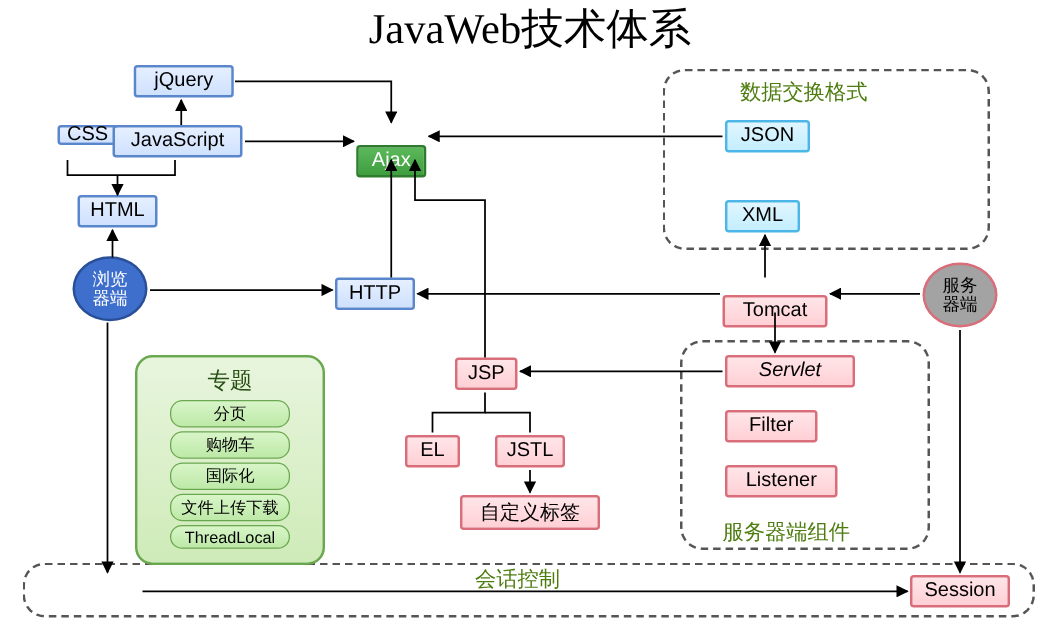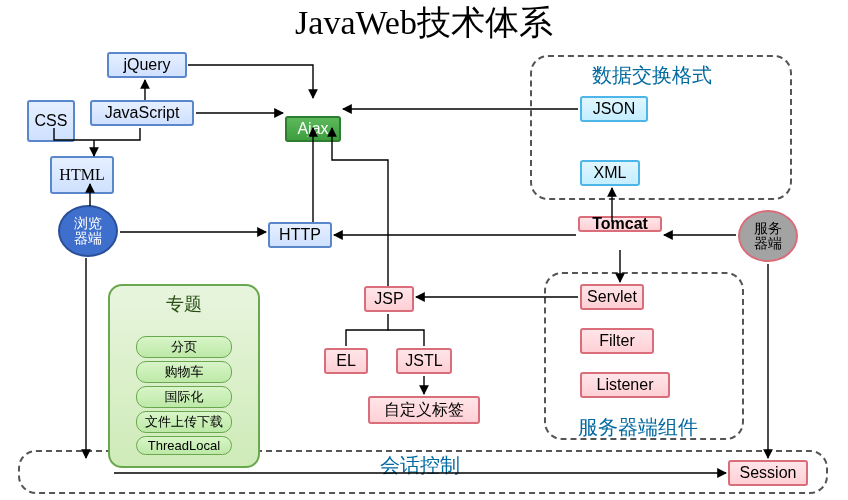--- a/index.html
+++ b/index.html
@@ -61,36 +61,36 @@
   .pinkfill { background:#a3a3a3; border-color:#d96d7a; color:#000; }
 
   .dashed {
     position: absolute;
     border: 2px dashed #555;
     border-radius: 18px;
     box-sizing: border-box;
   }
   .dlabel {
     position: absolute;
-    font-size: 20px;
-    color: #0369a1;
+    font-size: 17px;
+    color: #4d7c0f;
   }
 
   .topic-panel {
     position: absolute;
     border: 2px solid #6aa84f;
     border-radius: 14px;
     background: linear-gradient(#e8f5de,#cfebb8);
     box-sizing: border-box;
     padding: 6px 10px 8px 10px;
   }
   .topic-title {
     font-size: 18px;
     color: #274e13;
-    margin-bottom: 20px;
+    margin-bottom: 4px;
     text-align: center;
   }
   .topic-item {
     border: 1px solid #6aa84f;
     border-radius: 10px;
     background: linear-gradient(#d8f5c8,#bde9a7);
     font-size: 13px;
     padding: 1px 0;
     margin: 3px 16px;
     text-align: center;
@@ -112,38 +112,38 @@
   <div class="dashed" style="left:530px; top:55px; width:262px; height:145px;"></div>
   <div class="dlabel" style="left:592px; top:62px;">数据交换格式</div>
 
   <div class="dashed" style="left:544px; top:272px; width:200px; height:168px;"></div>
   <div class="dlabel" style="left:578px; top:414px;">服务器端组件</div>
 
   <div class="dashed" style="left:18px; top:450px; width:810px; height:44px;"></div>
   <div class="dlabel" style="left:380px; top:452px;">会话控制</div>
 
   <div class="box blue" style="left:107px; top:52px; width:80px; height:26px;">jQuery</div>
-  <div class="box blue" style="left:27px; top:100px; width:48px; height:42px;">CSS</div>
+  <div class="box blue" style="left:46px; top:100px; width:48px; height:16px;">CSS</div>
   <div class="box blue" style="left:90px; top:100px; width:104px; height:26px;">JavaScript</div>
-  <div class="box blue" style="left:50px; top:156px; width:64px; height:38px;font-family:Liberation Serif, serif;">HTML</div>
+  <div class="box blue" style="left:62px; top:156px; width:64px; height:26px;">HTML</div>
   <div class="ellipse bluefill" style="left:58px; top:205px; width:60px; height:52px; white-space:pre;">浏览
 器端</div>
 
   <div class="box greenBox" style="left:285px; top:116px; width:56px; height:26px;">Ajax</div>
   <div class="box blue" style="left:268px; top:222px; width:64px; height:26px;">HTTP</div>
 
   <div class="box pink" style="left:364px; top:286px; width:50px; height:26px;">JSP</div>
   <div class="box pink" style="left:324px; top:348px; width:42px; height:26px;">EL</div>
   <div class="box pink" style="left:396px; top:348px; width:56px; height:26px;">JSTL</div>
   <div class="box pink" style="left:368px; top:396px; width:112px; height:28px;">自定义标签</div>
 
   <div class="box cyan" style="left:580px; top:96px; width:68px; height:26px;">JSON</div>
   <div class="box cyan" style="left:580px; top:160px; width:60px; height:26px;">XML</div>
-  <div class="box pink" style="left:578px; top:216px; width:84px; height:16px;font-weight:bold;">Tomcat</div>
-  <div class="box pink" style="left:580px; top:284px; width:64px; height:26px;">Servlet</div>
+  <div class="box pink" style="left:578px; top:236px; width:84px; height:26px;">Tomcat</div>
+  <div class="box pink" style="left:580px; top:284px; width:104px; height:26px;font-style:italic;">Servlet</div>
   <div class="box pink" style="left:580px; top:328px; width:74px; height:26px;">Filter</div>
   <div class="box pink" style="left:580px; top:372px; width:90px; height:26px;">Listener</div>
   <div class="ellipse pinkfill" style="left:738px; top:210px; width:60px; height:52px; white-space:pre;">服务
 器端</div>
 
   <div class="box pink" style="left:728px; top:460px; width:80px; height:26px;">Session</div>
 
   <div class="topic-panel" style="left:108px; top:284px; width:152px;">
     <div class="topic-title">专题</div>
     <div class="topic-item">分页</div>

